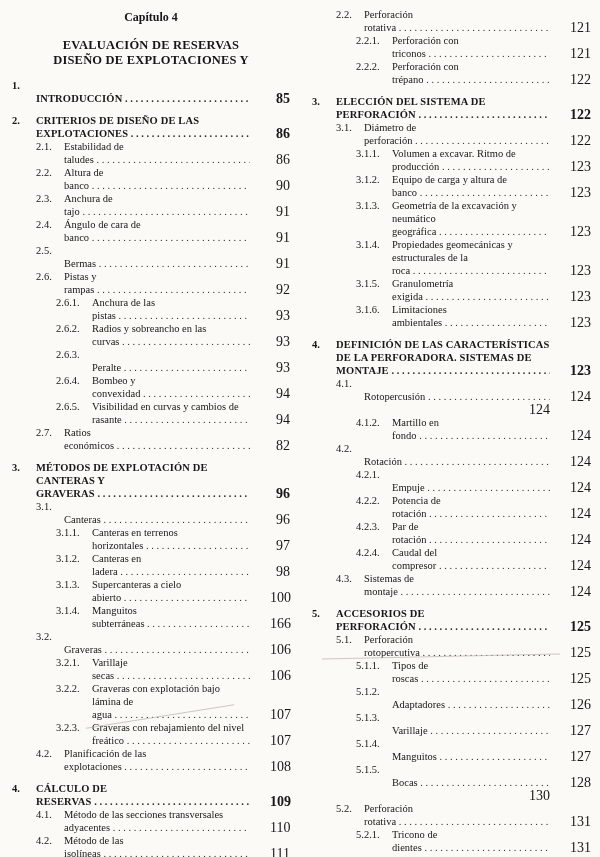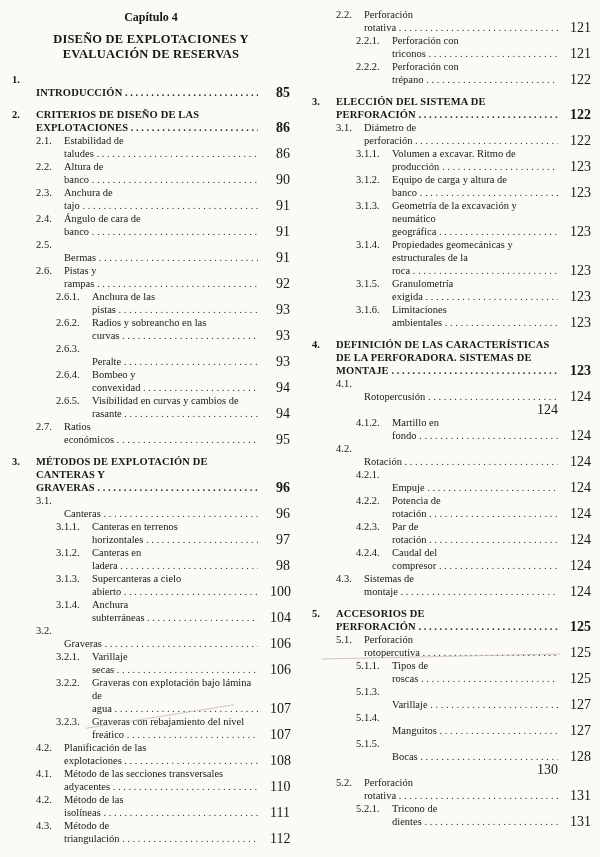--- a/index.html
+++ b/index.html
@@ -14,28 +14,28 @@
   .page {
     display: flex;
     gap: 22px;
     padding: 8px 10px 0 12px;
   }
   .col { width: 278px; }
 
   
   .chapter { text-align: center; margin: 17px 6px 11px; }
   .col > .chapter:first-child { margin-top: 2px; }
-  .c-num { font-weight: bold; font-size: 12px; line-height: 15px; margin-bottom: 7px; }
+  .c-num { font-weight: bold; font-size: 12px; line-height: 15px; margin-bottom: 13px; }
   .c-line { font-weight: bold; font-size: 12.5px; line-height: 15px; letter-spacing: 0.2px; }
 
   
   .entry {
     display: grid;
     grid-template-columns: 1fr 20px;
-    column-gap: 12px;
+    column-gap: 20px;
     font-size: 10.5px;
     line-height: 13px;
   }
   .entry.lv1 { margin-top: 9px; font-weight: bold; }
   .chapter + .entry.lv1 { margin-top: 0; }
   .entry.lv2 { margin-left: 24px; }
   .entry.lv3 { margin-left: 44px; }
 
   .etext { overflow: hidden; }
   .lv1 .etext { padding-left: 24px; text-indent: -24px; }
@@ -59,22 +59,22 @@
   .artifact-left  { left: 85px;  top: 716px; width: 150px; transform: rotate(-9deg); }
   .artifact-right { left: 322px; top: 656px; width: 238px; transform: rotate(-1.2deg); }
 </style>
 </head>
 <body>
 
 <div class="page">
   <div class="col">
       <div class="chapter">
         <div class="c-num">Capítulo 4</div>
+        <div class="c-line">EVALUACIÓN DE RESERVAS</div>
         <div class="c-line">DISEÑO DE EXPLOTACIONES Y</div>
-        <div class="c-line">EVALUACIÓN DE RESERVAS</div>
       </div>
       <div class="entry lv1">
         <div class="etext"><span class="enum">1.</span><span class="etitle">INTRODUCCIÓN</span></div>
         <div class="epage">85</div>
       </div>
       <div class="entry lv1">
         <div class="etext"><span class="enum">2.</span><span class="etitle">CRITERIOS DE DISEÑO DE LAS EXPLOTACIONES</span></div>
         <div class="epage">86</div>
       </div>
       <div class="entry lv2">
@@ -116,21 +116,21 @@
       <div class="entry lv3">
         <div class="etext"><span class="enum">2.6.4.</span><span class="etitle">Bombeo y convexidad</span></div>
         <div class="epage">94</div>
       </div>
       <div class="entry lv3">
         <div class="etext"><span class="enum">2.6.5.</span><span class="etitle">Visibilidad en curvas y cambios de rasante</span></div>
         <div class="epage">94</div>
       </div>
       <div class="entry lv2">
         <div class="etext"><span class="enum">2.7.</span><span class="etitle">Ratios económicos</span></div>
-        <div class="epage">95</div>
+        <div class="epage">82</div>
       </div>
       <div class="entry lv1">
         <div class="etext"><span class="enum">3.</span><span class="etitle">MÉTODOS DE EXPLOTACIÓN DE CANTERAS Y GRAVERAS</span></div>
         <div class="epage">96</div>
       </div>
       <div class="entry lv2">
         <div class="etext"><span class="enum">3.1.</span><span class="etitle">Canteras</span></div>
         <div class="epage">96</div>
       </div>
       <div class="entry lv3">
@@ -139,22 +139,22 @@
       </div>
       <div class="entry lv3">
         <div class="etext"><span class="enum">3.1.2.</span><span class="etitle">Canteras en ladera</span></div>
         <div class="epage">98</div>
       </div>
       <div class="entry lv3">
         <div class="etext"><span class="enum">3.1.3.</span><span class="etitle">Supercanteras a cielo abierto</span></div>
         <div class="epage">100</div>
       </div>
       <div class="entry lv3">
-        <div class="etext"><span class="enum">3.1.4.</span><span class="etitle">Anchura subterráneas</span></div>
-        <div class="epage">104</div>
+        <div class="etext"><span class="enum">3.1.4.</span><span class="etitle">Manguitos subterráneas</span></div>
+        <div class="epage">166</div>
       </div>
       <div class="entry lv2">
         <div class="etext"><span class="enum">3.2.</span><span class="etitle">Graveras</span></div>
         <div class="epage">106</div>
       </div>
       <div class="entry lv3">
         <div class="etext"><span class="enum">3.2.1.</span><span class="etitle">Varillaje secas</span></div>
         <div class="epage">106</div>
       </div>
       <div class="entry lv3">
@@ -162,20 +162,24 @@
         <div class="epage">107</div>
       </div>
       <div class="entry lv3">
         <div class="etext"><span class="enum">3.2.3.</span><span class="etitle">Graveras con rebajamiento del nivel freático</span></div>
         <div class="epage">107</div>
       </div>
       <div class="entry lv2">
         <div class="etext"><span class="enum">4.2.</span><span class="etitle">Planificación de las explotaciones</span></div>
         <div class="epage">108</div>
       </div>
+      <div class="entry lv1">
+        <div class="etext"><span class="enum">4.</span><span class="etitle">CÁLCULO DE RESERVAS</span></div>
+        <div class="epage">109</div>
+      </div>
       <div class="entry lv2">
         <div class="etext"><span class="enum">4.1.</span><span class="etitle">Método de las secciones transversales adyacentes</span></div>
         <div class="epage">110</div>
       </div>
       <div class="entry lv2">
         <div class="etext"><span class="enum">4.2.</span><span class="etitle">Método de las isolíneas</span></div>
         <div class="epage">111</div>
       </div>
       <div class="entry lv2">
         <div class="etext"><span class="enum">4.3.</span><span class="etitle">Método de triangulación</span></div>
@@ -270,20 +274,24 @@
         <div class="etext"><span class="enum">5.</span><span class="etitle">ACCESORIOS DE PERFORACIÓN</span></div>
         <div class="epage">125</div>
       </div>
       <div class="entry lv2">
         <div class="etext"><span class="enum">5.1.</span><span class="etitle">Perforación rotopercutiva</span></div>
         <div class="epage">125</div>
       </div>
       <div class="entry lv3">
         <div class="etext"><span class="enum">5.1.1.</span><span class="etitle">Tipos de roscas</span></div>
         <div class="epage">125</div>
+      </div>
+      <div class="entry lv3">
+        <div class="etext"><span class="enum">5.1.2.</span><span class="etitle">Adaptadores</span></div>
+        <div class="epage">126</div>
       </div>
       <div class="entry lv3">
         <div class="etext"><span class="enum">5.1.3.</span><span class="etitle">Varillaje</span></div>
         <div class="epage">127</div>
       </div>
       <div class="entry lv3">
         <div class="etext"><span class="enum">5.1.4.</span><span class="etitle">Manguitos</span></div>
         <div class="epage">127</div>
       </div>
       <div class="entry lv3">

